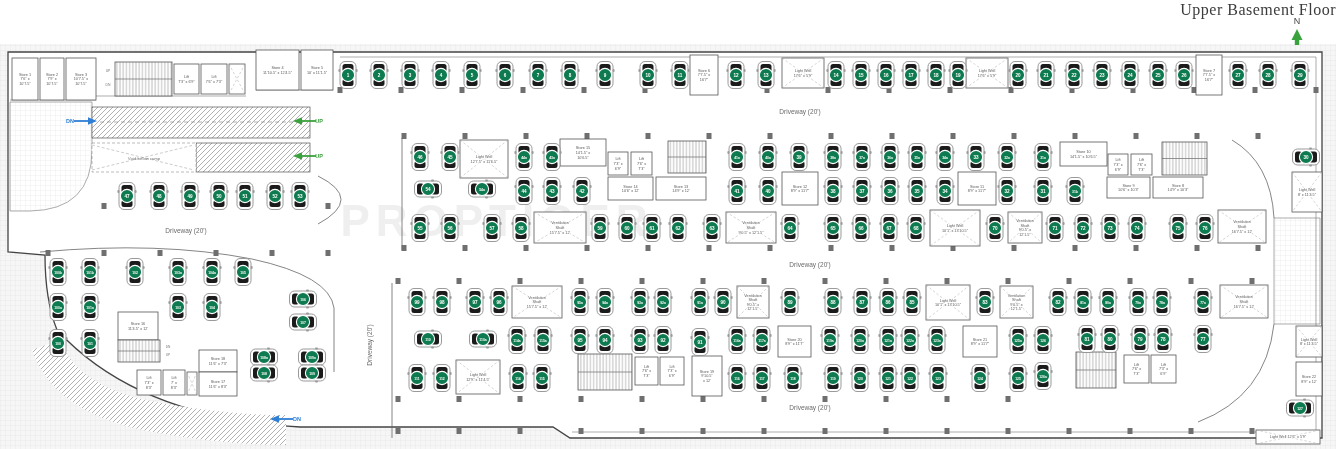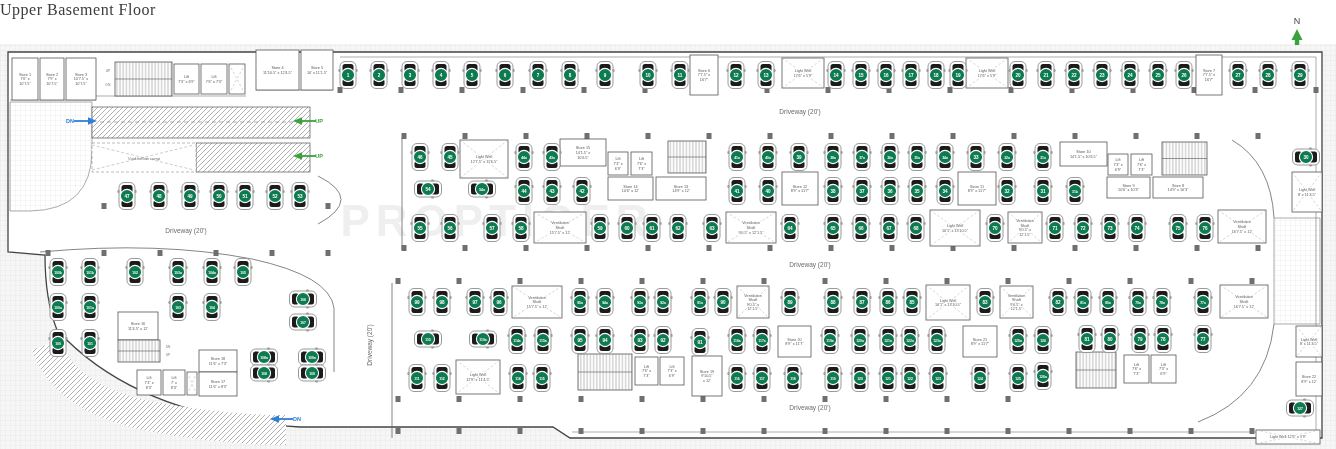--- a/index.html
+++ b/index.html
@@ -1,18 +1,18 @@
 <!DOCTYPE html>
 <html><head>
 <meta charset="utf-8">
 <style>
   html,body{margin:0;padding:0;background:#fff;}
   #stage{position:relative;width:1336px;height:449px;background:#fff;overflow:hidden;
          font-family:"Liberation Sans",sans-serif;}
-  #page-title{position:absolute;top:1px;left:0;width:100%;margin:0;text-align:left;
+  #page-title{position:absolute;top:1px;left:0;width:100%;margin:0;text-align:right;
         font-family:"Liberation Serif",serif;font-weight:400;font-size:16px;color:#3c3c3c;letter-spacing:.5px;}
   svg{position:absolute;left:0;top:0;}
   svg text{font-family:"Liberation Sans",sans-serif;}
 </style>
 </head>
 <body>
 <div id="stage">
 
 <h1 id="page-title">Upper Basement Floor</h1>
 

